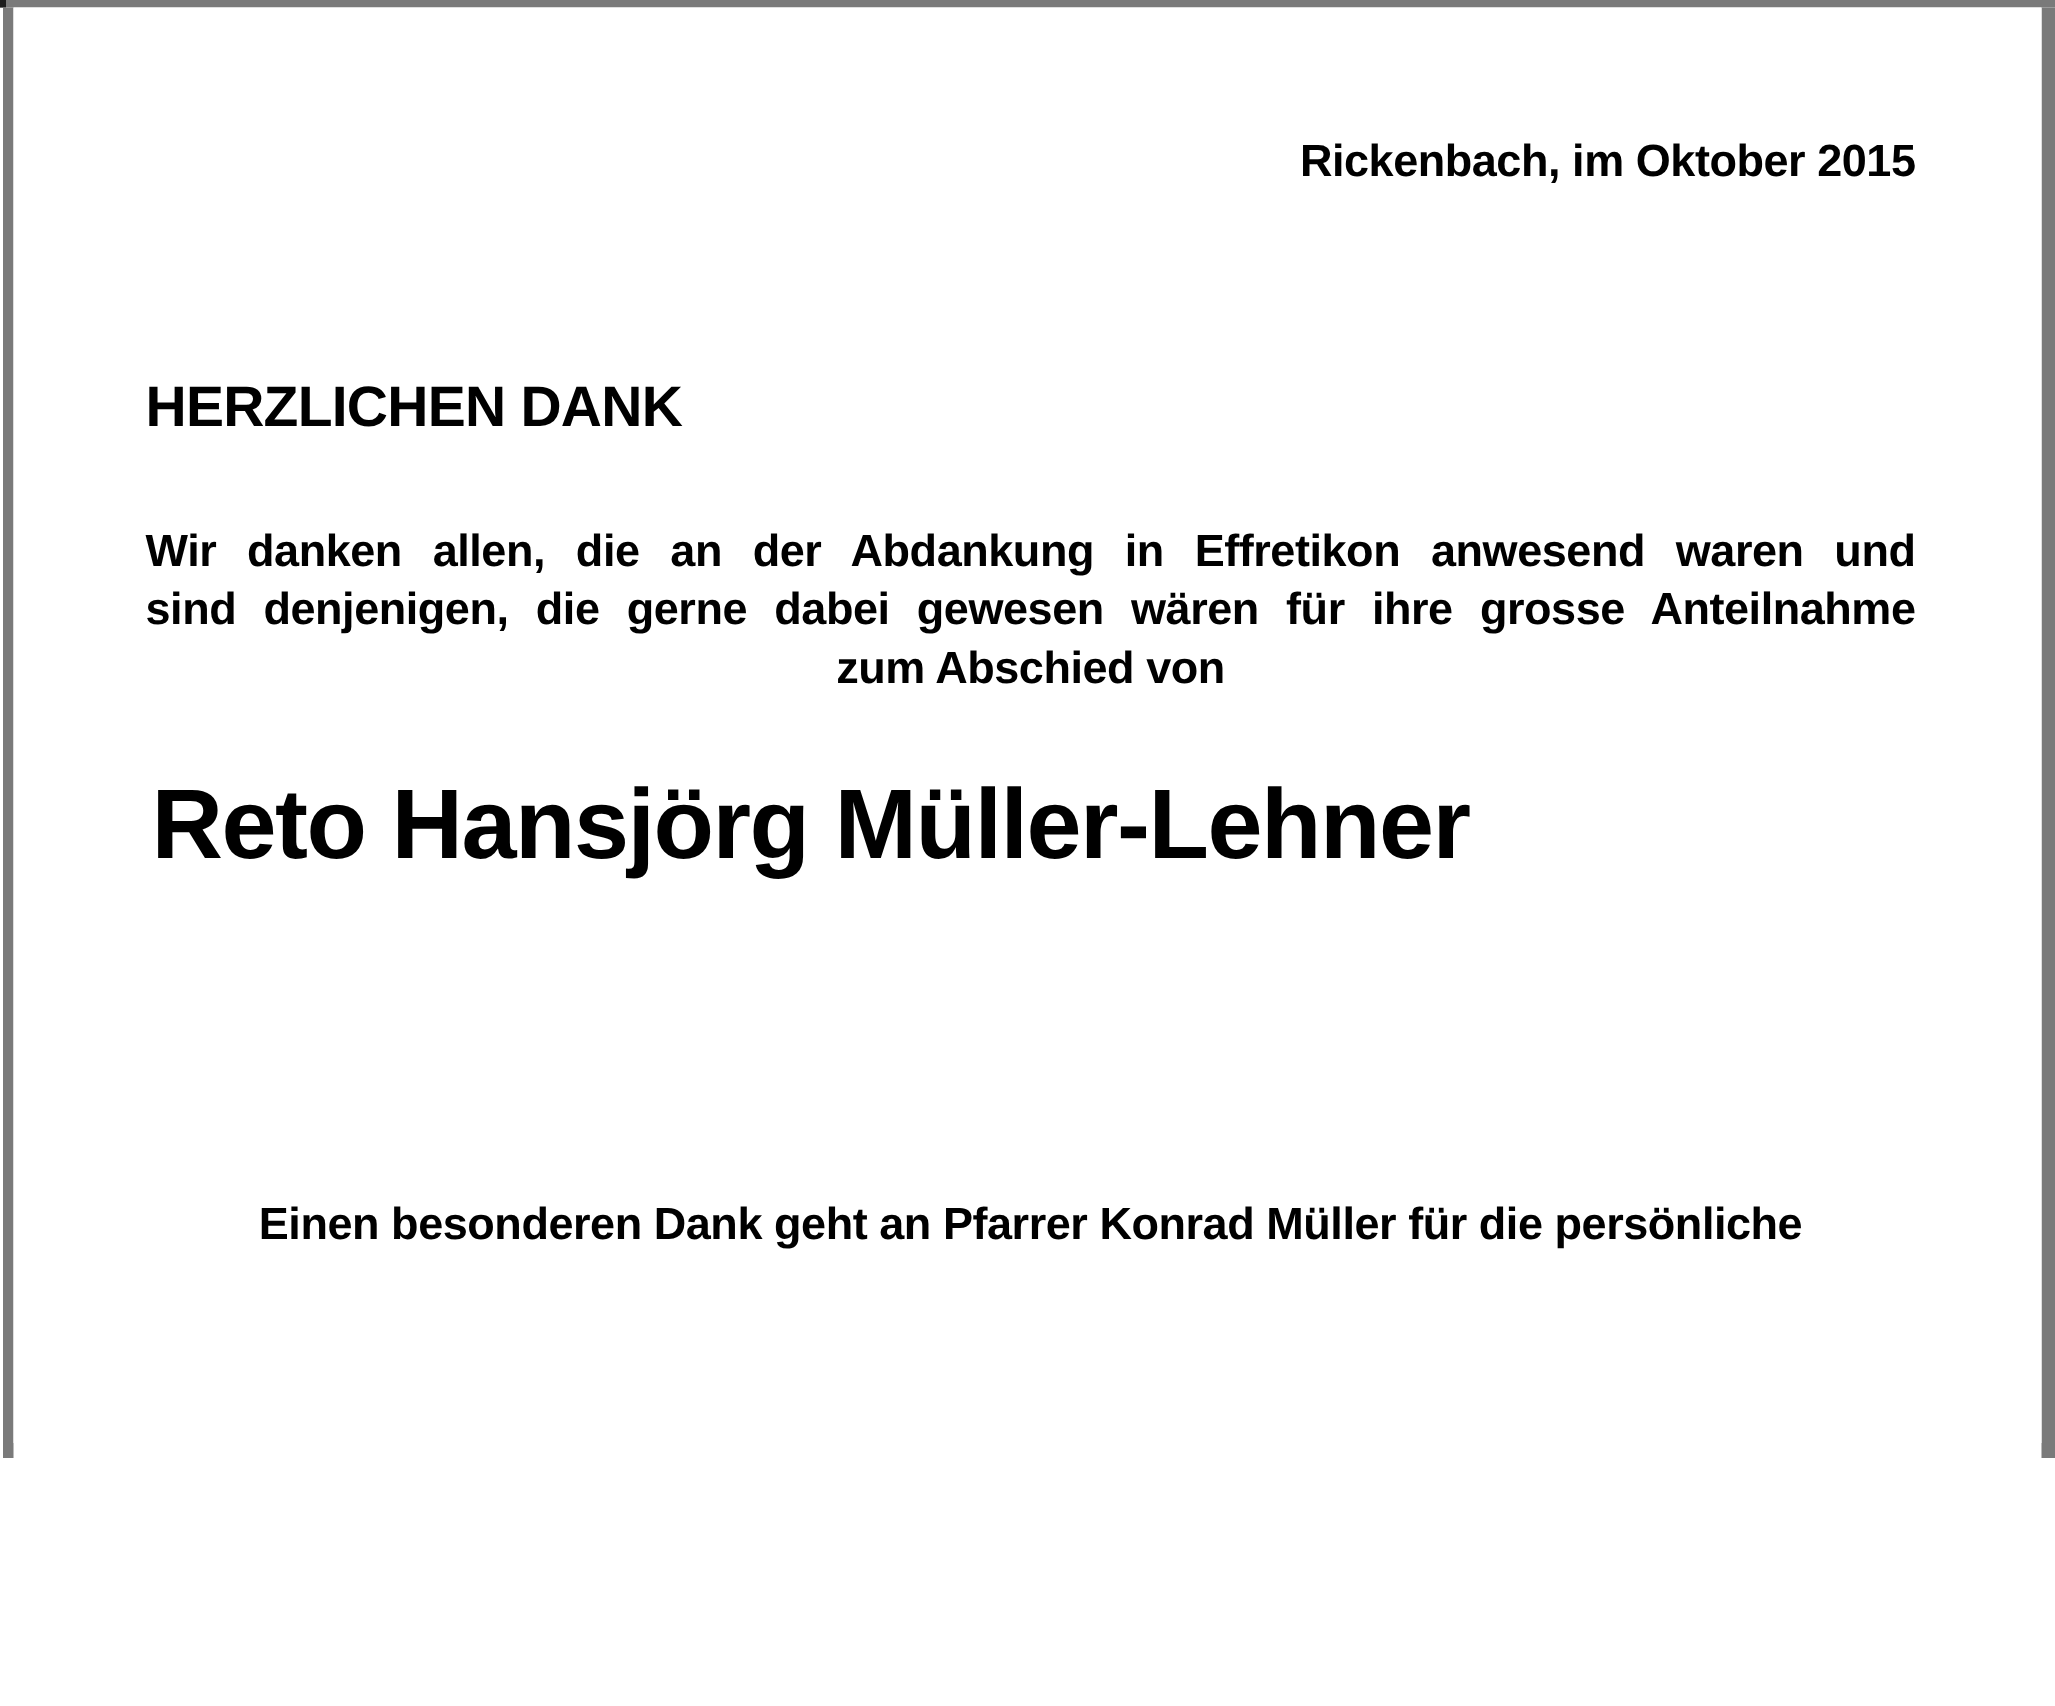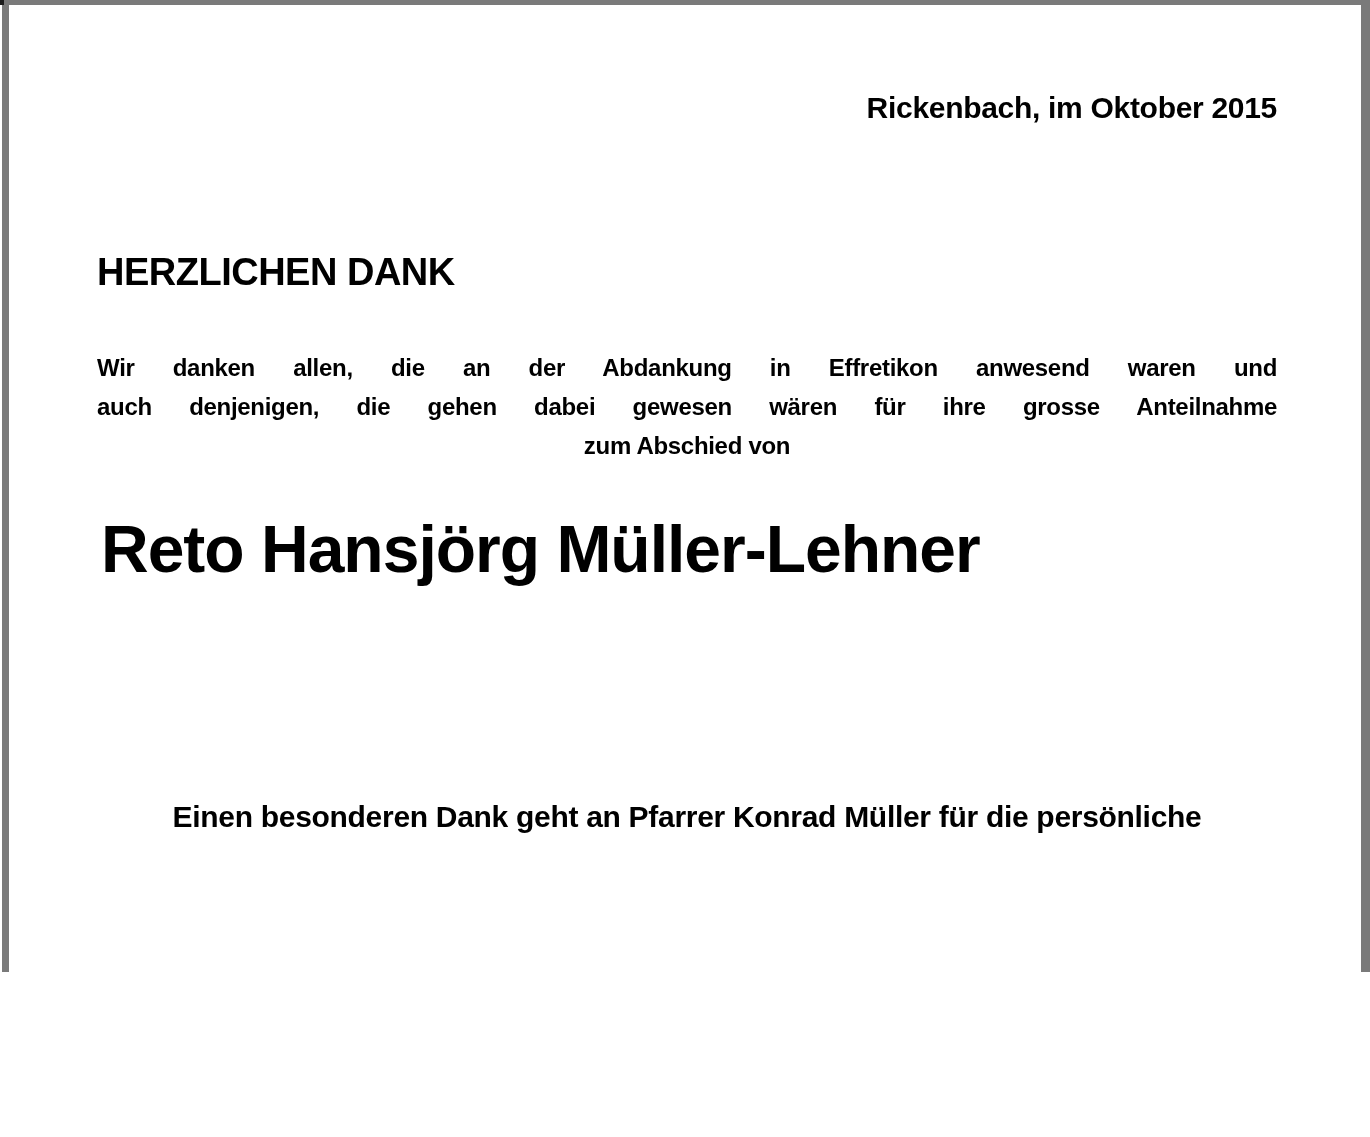--- a/index.html
+++ b/index.html
@@ -65,21 +65,21 @@
     letter-spacing: -0.3px;
   }
   .heading {
     position: absolute; top: 244px; left: 0; right: 0;
     margin: 0;
     font-size: 38px; line-height: 46px;
     letter-spacing: -0.5px;
   }
   .intro {
     position: absolute; top: 343px; left: 0; right: 0;
-    font-size: 24px; line-height: 39px;
+    font-size: 30px; line-height: 39px;
     letter-spacing: -0.3px;
   }
   .jline {
     text-align: justify;
     text-align-last: justify;
   }
   .pline { text-align: center; }
 
   .name {
     position: absolute; top: 507px; left: 4px; right: 0;
@@ -118,21 +118,21 @@
 
   <div class="paper">
     <div class="content">
 
       <div class="dateline">Rickenbach, im Oktober 2015</div>
 
       <h1 class="heading">HERZLICHEN DANK</h1>
 
       <div class="intro">
         <div class="jline">Wir danken allen, die an der Abdankung in Effretikon anwesend waren und</div>
-        <div class="jline">auch denjenigen, die gehen dabei gewesen wären für ihre grosse Anteilnahme</div>
+        <div class="jline">sind denjenigen, die gerne dabei gewesen wären für ihre grosse Anteilnahme</div>
         <div class="pline">zum Abschied von</div>
       </div>
 
       <div class="name">Reto Hansjörg Müller-Lehner</div>
 
 
       <div class="para para-2">
         <div class="pline">Einen besonderen Dank geht an Pfarrer Konrad Müller für die persönliche</div>
       </div>
 

